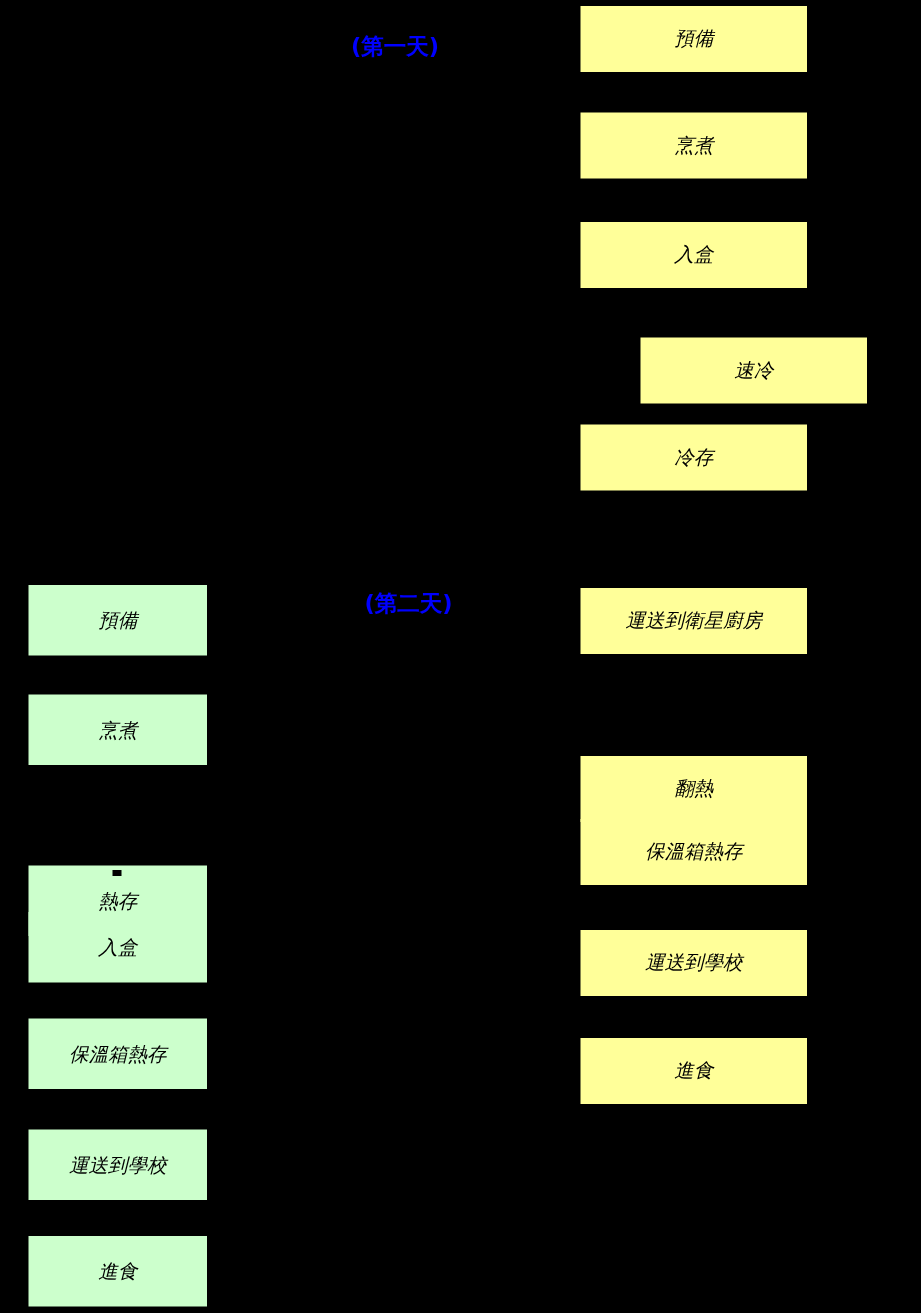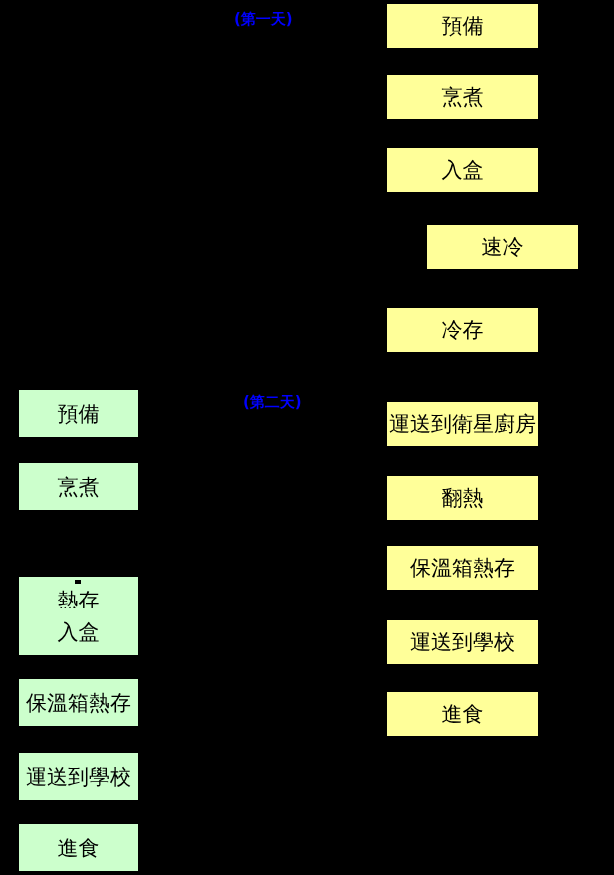--- a/index.html
+++ b/index.html
@@ -26,23 +26,24 @@
     font-size: 15px;
     white-space: nowrap;
     letter-spacing: 0px;
   }
   .box {
     position: absolute;
     display: flex;
     align-items: center;
     justify-content: center;
     color: #000000;
-    font-size: 21px;
+    font-size: 13px;
     white-space: nowrap;
     box-sizing: border-box;
+    font-style: italic;
   }
   .box.rcol {
     left: 387px;
     width: 151px;
     height: 44px;
     background: #FFFF99;
   }
   .box.lcol {
     left: 19px;
     width: 119px;
@@ -56,30 +57,30 @@
     width: 6px;
     height: 4px;
     background: #000000;
   }
 </style>
 </head>
 <body>
 
 <div class="canvas">
 
-  <div class="day-label" style="left:234px; top:10px;">(第一天)</div>
+  <div class="day-label" style="left:234px; top:22px;">(第一天)</div>
   <div class="day-label" style="left:243px; top:393px;">(第二天)</div>
 
   <div class="box rcol" style="top:4px;">預備</div>
   <div class="box rcol" style="top:75px;">烹煮</div>
   <div class="box rcol" style="top:148px;">入盒</div>
   <div class="box rcol" style="top:225px;margin-left:40px;">速冷</div>
-  <div class="box rcol" style="top:308px;">冷存</div>
-  <div class="box rcol" style="top:402px;">運送到衛星廚房</div>
-  <div class="box rcol" style="top:476px;">翻熱</div>
+  <div class="box rcol" style="top:283px;">冷存</div>
+  <div class="box rcol" style="top:392px;">運送到衛星廚房</div>
+  <div class="box rcol" style="top:504px;">翻熱</div>
   <div class="box rcol" style="top:546px;">保溫箱熱存</div>
   <div class="box rcol" style="top:620px;">運送到學校</div>
   <div class="box rcol" style="top:692px;">進食</div>
 
   <div class="box lcol" style="top:390px;">預備</div>
   <div class="box lcol" style="top:463px;">烹煮</div>
   <div class="box lcol" style="top:537px;margin-top:40px;">熱存</div>
   <div class="box lcol" style="top:608px;">入盒</div>
   <div class="box lcol" style="top:679px;">保溫箱熱存</div>
   <div class="box lcol" style="top:753px;">運送到學校</div>

